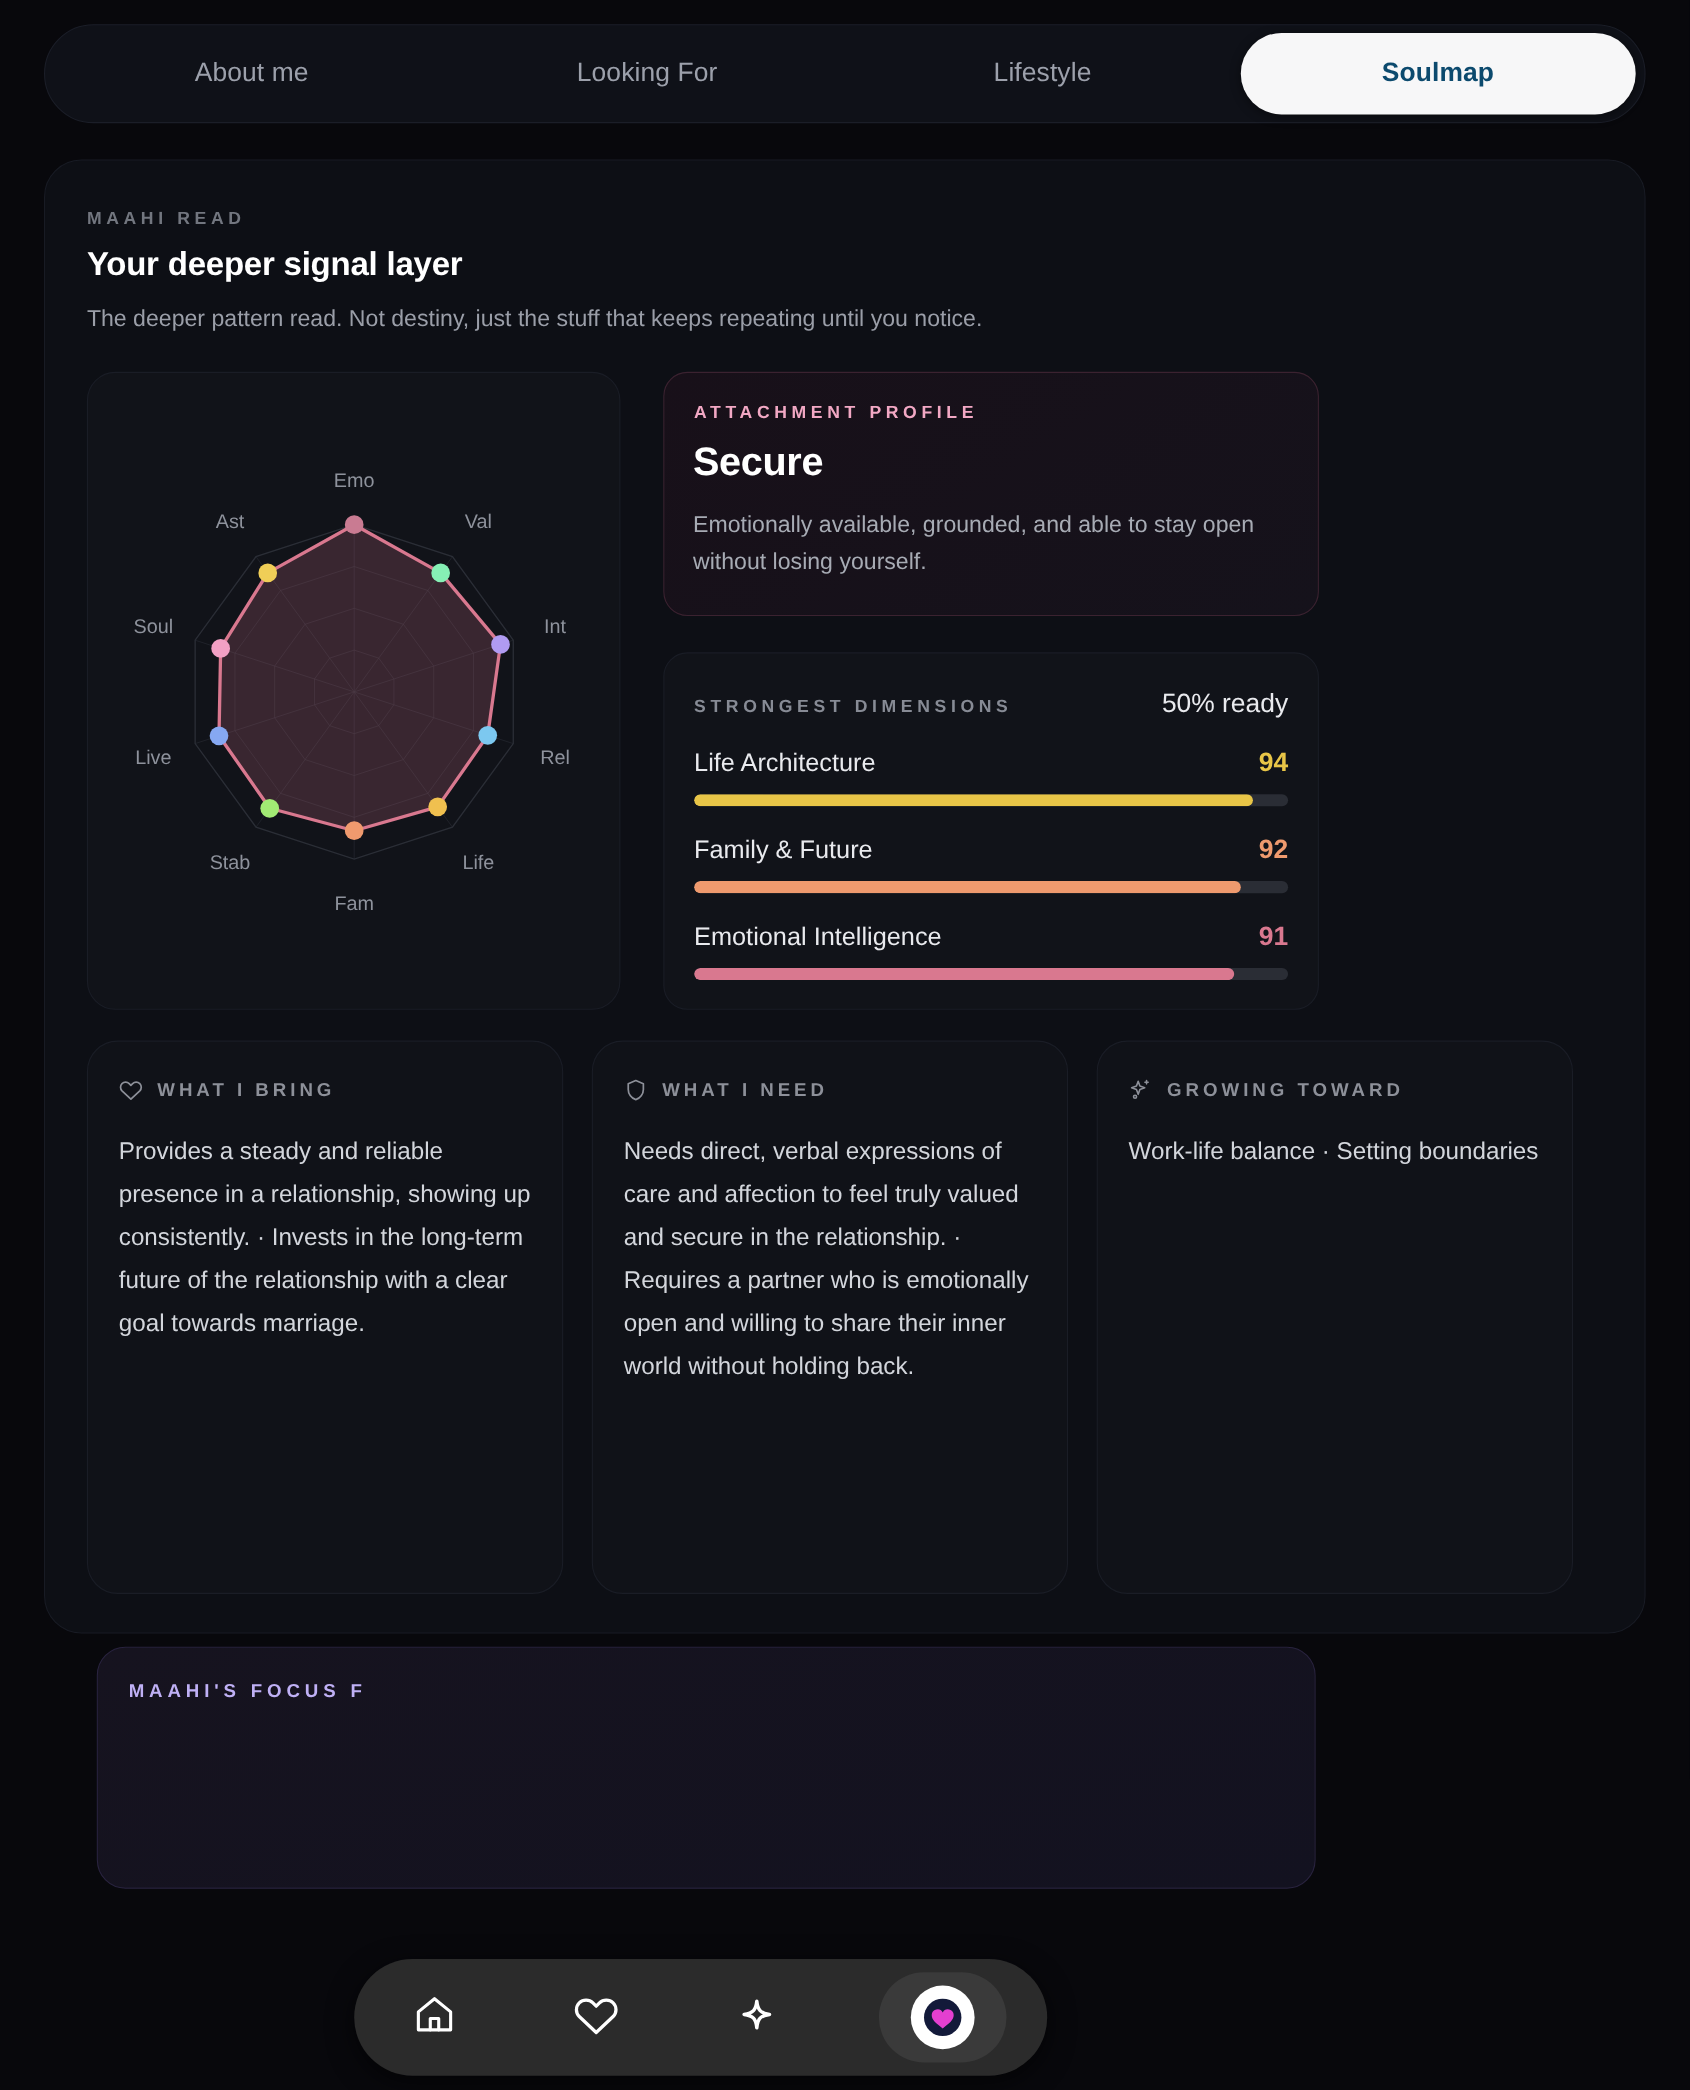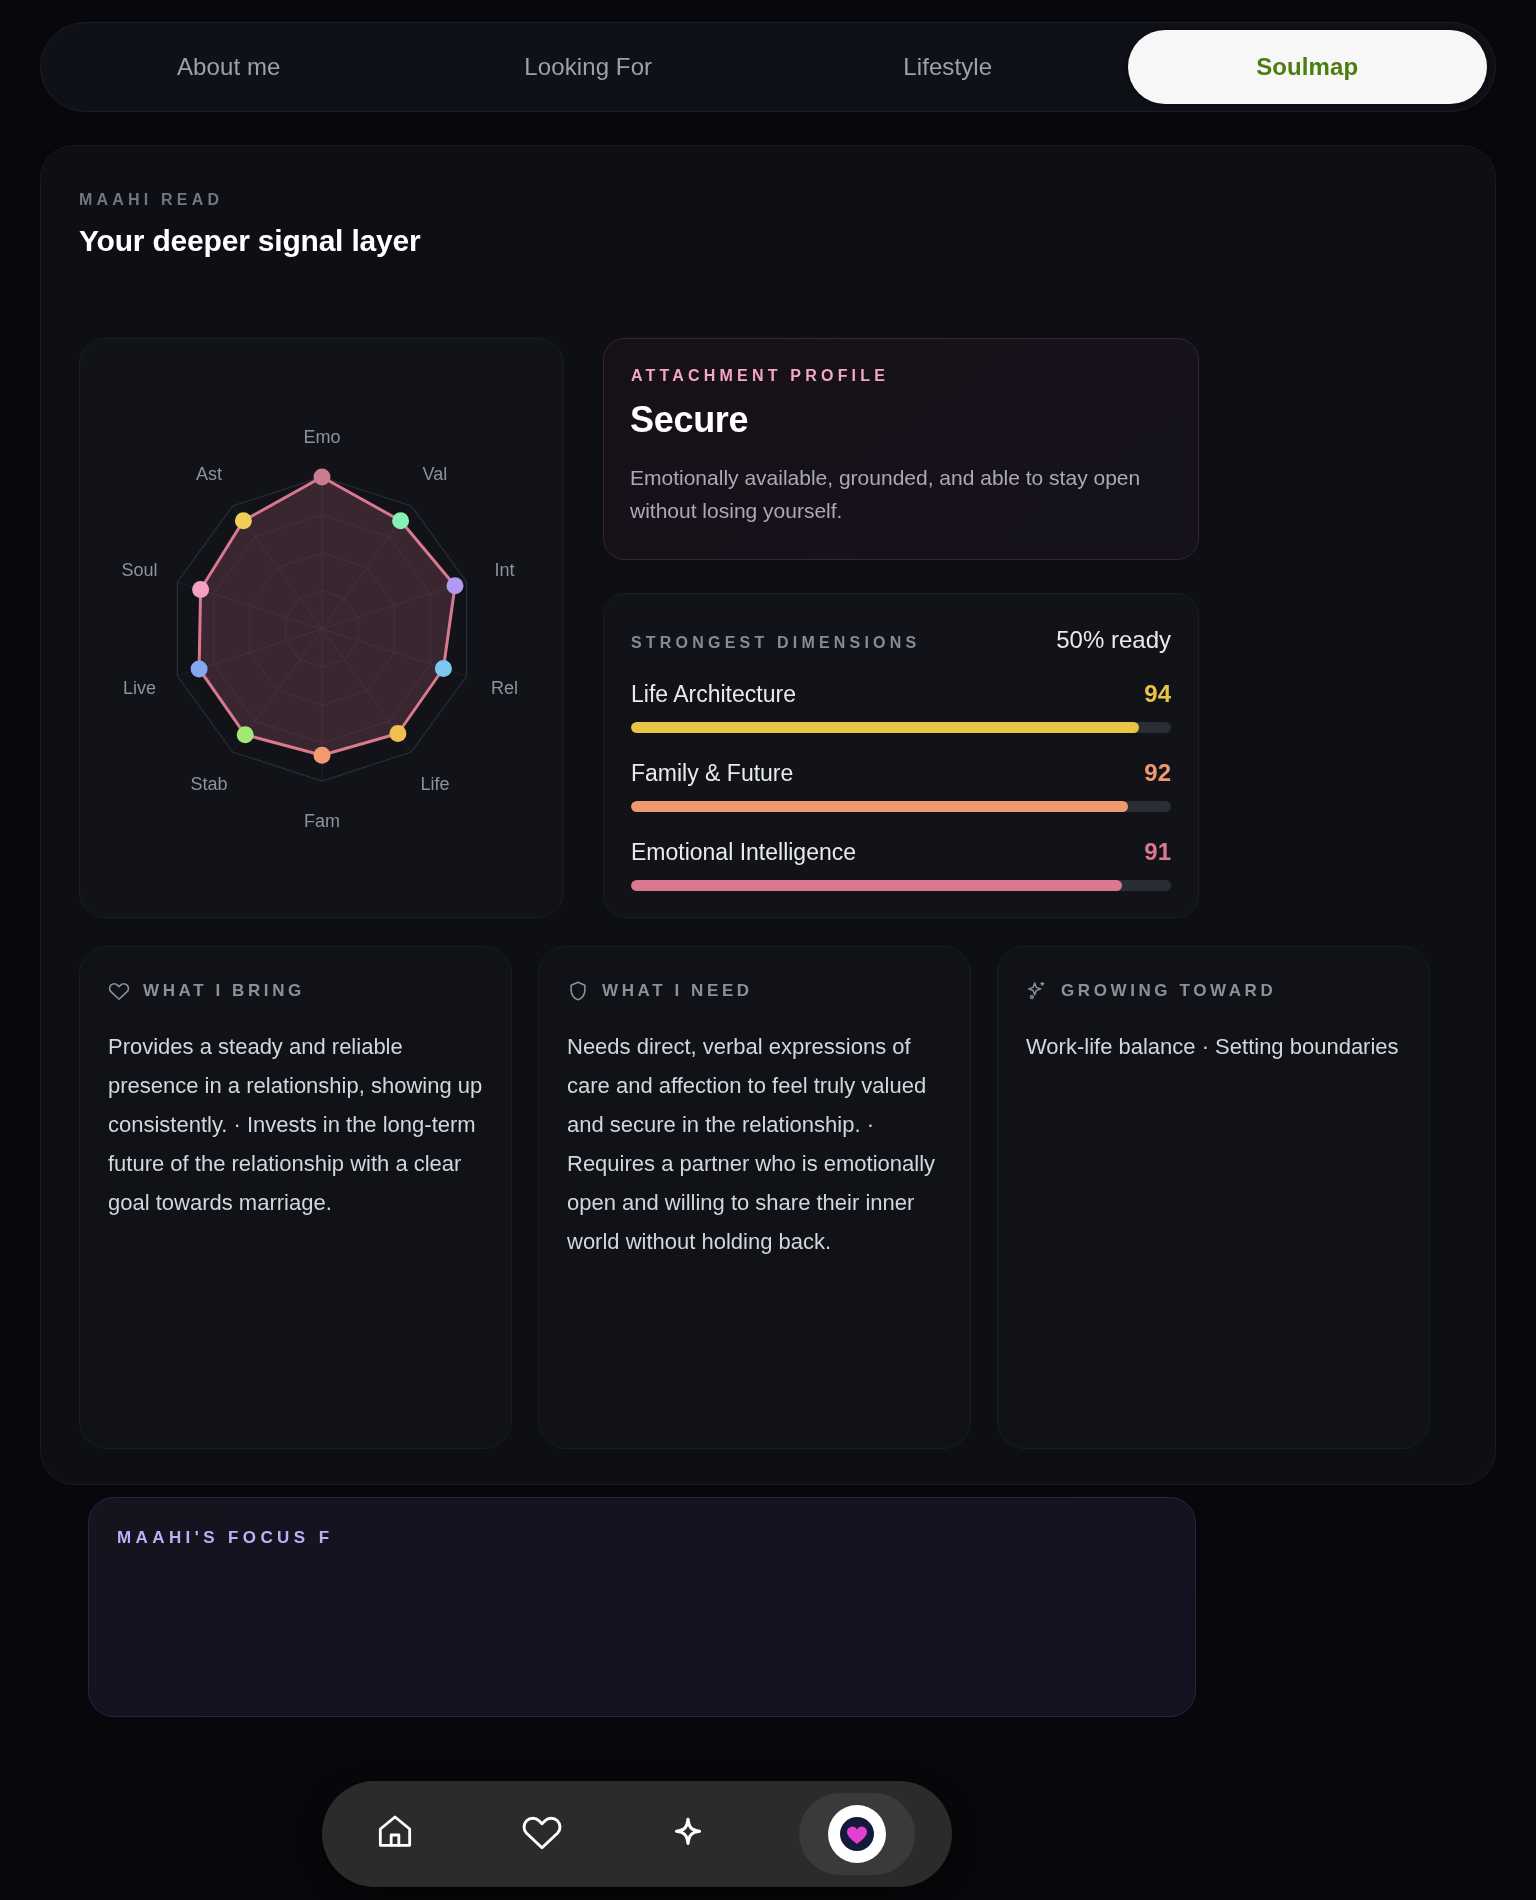--- a/index.html
+++ b/index.html
@@ -16,21 +16,21 @@
     position: absolute; left: 40px; top: 22px; width: 1456px; height: 90px;
     background: #0f1118; border: 1px solid #1b1e28; border-radius: 45px;
     display: flex; align-items: center; padding: 0 8px;
   }
   .tab {
     flex: 1; text-align: center; font-size: 24px; color: #9ca0ab;
     line-height: 74px; height: 74px; border-radius: 37px; cursor: pointer;
     letter-spacing: .1px;
   }
   .tab.active {
-    background: #f7f7f8; color: #4d7c0f; font-weight: 700;
+    background: #f7f7f8; color: #0c4a6e; font-weight: 700;
     box-shadow: 0 2px 10px rgba(0,0,0,.45);
   }
 
   
   .maincard {
     position: absolute; left: 40px; top: 145px; width: 1456px; height: 1340px;
     background: #0d0f15; border: 1px solid #181b24; border-radius: 34px;
   }
   .eyebrow {
     font-size: 16px; letter-spacing: 4.2px; color: #72767f; font-weight: 700;
@@ -149,20 +149,21 @@
   <div class="tabbar">
     <div class="tab">About me</div>
     <div class="tab">Looking For</div>
     <div class="tab">Lifestyle</div>
     <div class="tab active">Soulmap</div>
   </div>
 
   <div class="maincard">
     <div class="eyebrow">MAAHI READ</div>
     <div class="h1">Your deeper signal layer</div>
+    <div class="sub">The deeper pattern read. Not destiny, just the stuff that keeps repeating until you notice.</div>
 
     <div class="radarpanel">
       <svg class="radar-svg" width="485" height="580" viewBox="0 0 485 580">
         <g id="radar-grid">
             <polygon points="242.0,252.0 264.3,259.3 278.1,278.3 278.1,301.7 264.3,320.7 242.0,328.0 219.7,320.7 205.9,301.7 205.9,278.3 219.7,259.3" fill="none" stroke="#2c2f38" stroke-width="0.9" opacity="0.55"></polygon>
             <polygon points="242.0,214.0 286.7,228.5 314.3,266.5 314.3,313.5 286.7,351.5 242.0,366.0 197.3,351.5 169.7,313.5 169.7,266.5 197.3,228.5" fill="none" stroke="#2c2f38" stroke-width="0.9" opacity="0.55"></polygon>
             <polygon points="242.0,176.0 309.0,197.8 350.4,254.8 350.4,325.2 309.0,382.2 242.0,404.0 175.0,382.2 133.6,325.2 133.6,254.8 175.0,197.8" fill="none" stroke="#2c2f38" stroke-width="0.9" opacity="0.55"></polygon>
             <polygon points="242.0,138.0 331.3,167.0 386.6,243.0 386.6,337.0 331.3,413.0 242.0,442.0 152.7,413.0 97.4,337.0 97.4,243.0 152.7,167.0" fill="none" stroke="#2c2f38" stroke-width="1.2" opacity="0.95"></polygon>
             <line x1="242" y1="290" x2="242.0" y2="138.0" stroke="#2c2f38" stroke-width="0.9" opacity="0.55"></line>
             <line x1="242" y1="290" x2="331.3" y2="167.0" stroke="#2c2f38" stroke-width="0.9" opacity="0.55"></line>

